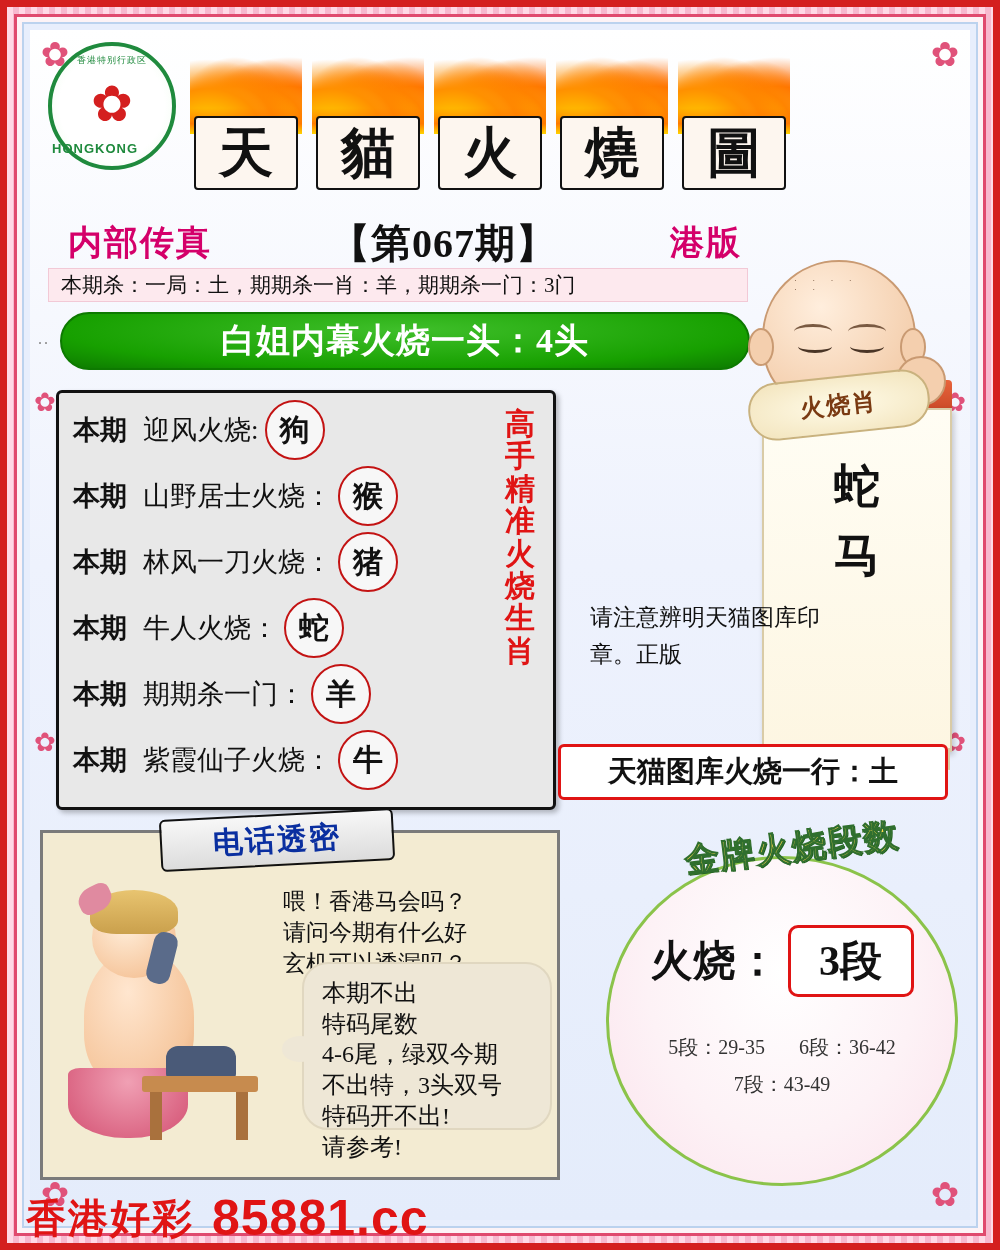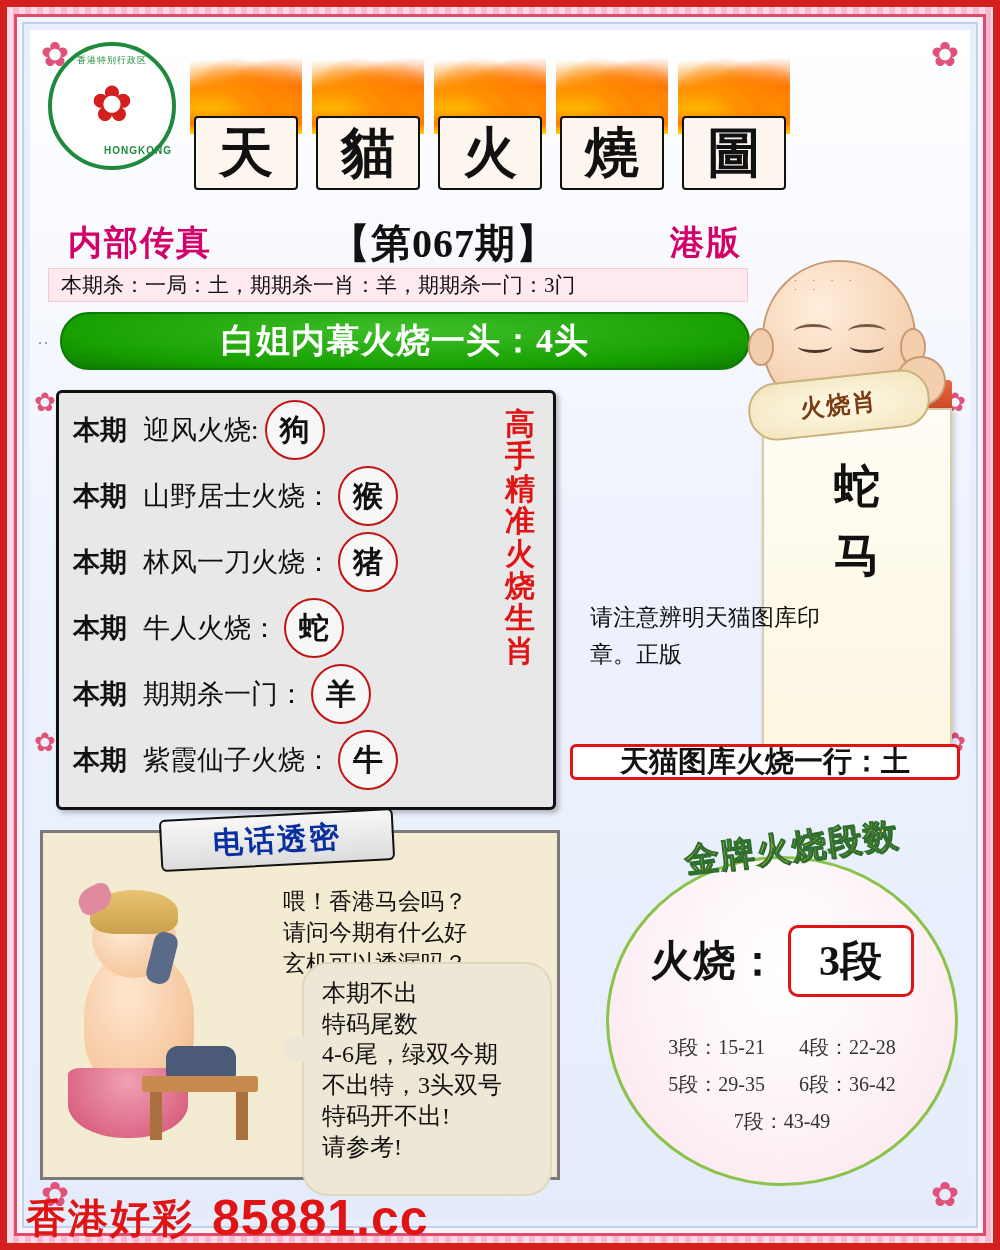--- a/index.html
+++ b/index.html
@@ -105,22 +105,22 @@
     position: absolute;
     left: 50%; top: 50%;
     transform: translate(-50%,-54%);
     font-size: 50px;
     color: #d41f1f;
     line-height: 1;
   }
   .hk-logo .hk-name {
     position: absolute;
     left: 0; right: 0; bottom: 10px;
-    text-align: right;
-    font-size: 10px;
+    text-align: left;
+    font-size: 13px;
     font-weight: bold;
     color: #1f8a3d;
     letter-spacing: 1px;
     font-family: "Liberation Sans", sans-serif;
   }
 
   .title-row {
     position: absolute;
     left: 160px; top: 18px;
     display: flex;
@@ -422,23 +422,23 @@
     position: absolute;
     left: 560px; top: 570px;
     width: 230px;
     font-size: 23px;
     color: #111;
     line-height: 1.6;
   }
 
   .tumu-bar {
     position: absolute;
-    left: 540px; top: 714px;
+    left: 528px; top: 714px;
     width: 390px;
-    height: 36px;
+    height: 56px;
     background: #ffffff;
     border: 3px solid #e01414;
     border-radius: 6px;
     box-sizing: border-box;
     display: flex;
     align-items: center;
     justify-content: center;
     font-size: 29px;
     font-weight: bold;
     color: #111;
@@ -558,21 +558,21 @@
     font-size: 23px;
     line-height: 1.35;
     color: #111;
     text-align: center;
     box-sizing: border-box;
   }
   .bubble2 {
     position: absolute;
     left: 272px; top: 932px;
     width: 250px;
-    height: 234px;
+    height: 168px;
     background: #eee7d6;
     border-radius: 26px;
     border: 2px solid #e0d7c0;
     box-sizing: border-box;
     padding: 14px 18px;
     font-size: 24px;
     line-height: 1.28;
     color: #111;
   }
   .bubble2:before {
@@ -843,24 +843,20 @@
 请参考!</div>
 
     <div class="gold-banner">金牌火烧段数</div>
     <div class="gold-circle">
       <div class="row1">
         <div class="huoshao">火烧：</div>
         <div class="duan-box">3段</div>
       </div>
       <div class="seg-table">
         <div class="seg-line">
-          <span><span>3段：</span><span>15-21</span></span>
-          <span><span>4段：</span><span>22-28</span></span>
-        </div>
-        <div class="seg-line">
           <span><span>5段：</span><span>29-35</span></span>
           <span><span>6段：</span><span>36-42</span></span>
         </div>
         <div class="seg-line center">
           <span><span>7段：</span><span>43-49</span></span>
         </div>
       </div>
     </div>
 
   </div>

